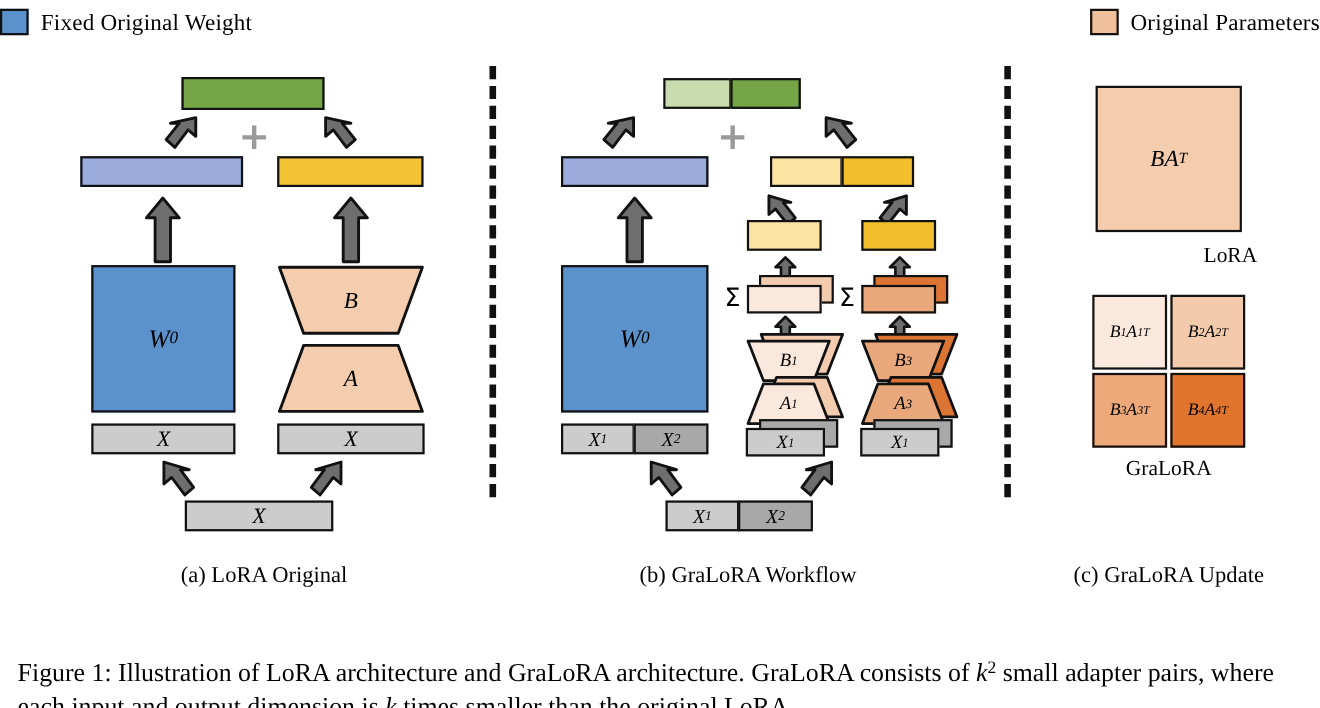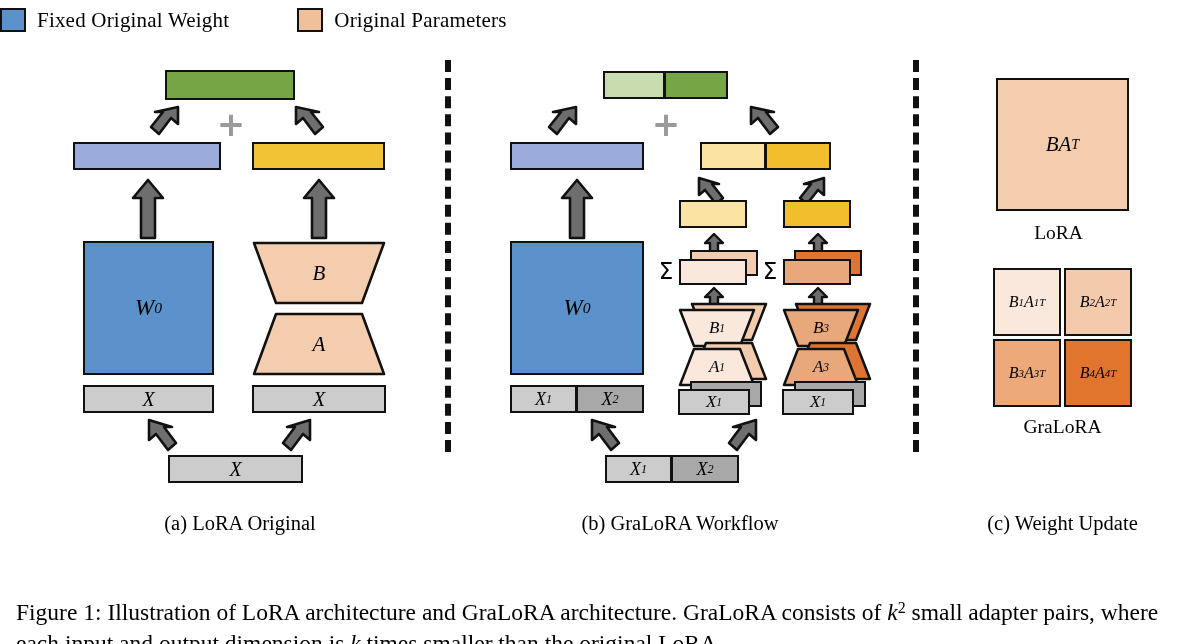--- a/index.html
+++ b/index.html
@@ -4,21 +4,21 @@
 <style>
   html,body{margin:0;padding:0;background:#ffffff;}
   body{
     width:1200px;height:644px;position:relative;overflow:hidden;
     font-family:"Liberation Serif", serif;color:#000;
   }
   .fig{position:absolute;inset:0;}
 
   
   .legend{position:absolute;top:4px;left:0;width:1200px;height:32px;
-          display:flex;justify-content:flex-start;align-items:center;gap:68px;}
+          display:flex;justify-content:space-between;align-items:center;gap:68px;}
   .legend-item{display:flex;align-items:center;gap:11px;}
   .swatch{width:26px;height:24px;border:2px solid #111;box-sizing:border-box;}
   .legend-label{font-size:21px;letter-spacing:.2px;white-space:nowrap;}
 
   
   .box{position:absolute;border:2.5px solid #111;box-sizing:border-box;}
   .lbl{position:absolute;display:flex;align-items:center;justify-content:center;
        width:100%;height:100%;left:0;top:0;font-style:italic;pointer-events:none;}
   .sub{font-size:.68em;vertical-align:-0.25em;font-style:italic;}
   .sup{font-size:.68em;vertical-align:0.45em;font-style:italic;}
@@ -332,21 +332,21 @@
   </div>
 
   <div class="panel-cap" style="left:530px;top:512px;width:300px;">(b) GraLoRA Workflow</div>
 
   <div class="box" style="left:996px;top:78px;width:133px;height:133px;background:#F4CDAE;">
     <span class="lbl" style="font-size:21px;">
       <span>BA</span>
         <span class="sup">T</span>
     </span>
   </div>
-  <div class="sect-cap" style="left:992px;top:222px;width:133px;text-align:center;">LoRA</div>
+  <div class="sect-cap" style="left:1052px;top:222px;width:133px;text-align:center;">LoRA</div>
 
   <div class="box" style="left:993px;top:268px;width:68px;height:68px;background:#FAE8DC;">
     <span class="lbl" style="font-size:16px;">
       <span>B</span>
         <span class="sub">1</span>
         <span>A</span>
         <span class="sub">1</span>
         <span class="sup">T</span>
     </span>
   </div>
@@ -373,19 +373,19 @@
       <span>B</span>
         <span class="sub">4</span>
         <span>A</span>
         <span class="sub">4</span>
         <span class="sup">T</span>
     </span>
   </div>
 
   <div class="sect-cap" style="left:993px;top:416px;width:139px;">GraLoRA</div>
 
-  <div class="panel-cap" style="left:945px;top:512px;width:235px;">(c) Weight Update</div>
+  <div class="panel-cap" style="left:945px;top:512px;width:235px;">(c) GraLoRA Update</div>
 
   <div class="caption">
     <span>Figure 1: Illustration of LoRA architecture and GraLoRA architecture. GraLoRA consists of </span><span style="font-style:italic;">k</span><span class="sup" style="font-style:normal;">2</span><span> small adapter pairs, where each input and output dimension is </span><span style="font-style:italic;">k</span><span> times smaller than the original LoRA.</span>
   </div>
 
 </div>
 
 </body></html>

